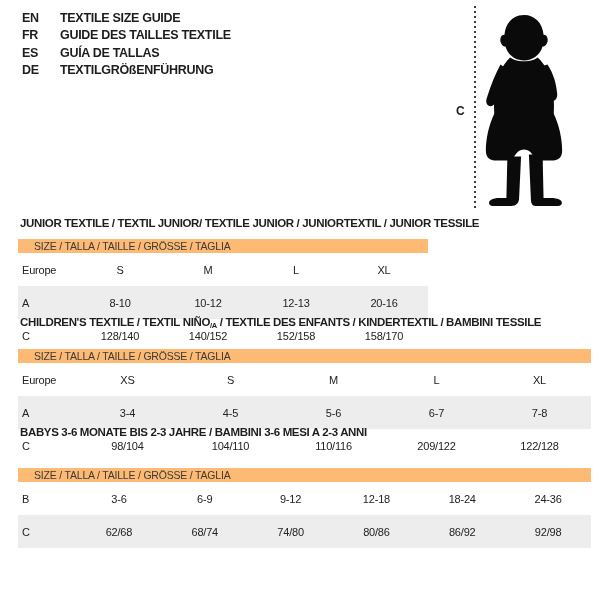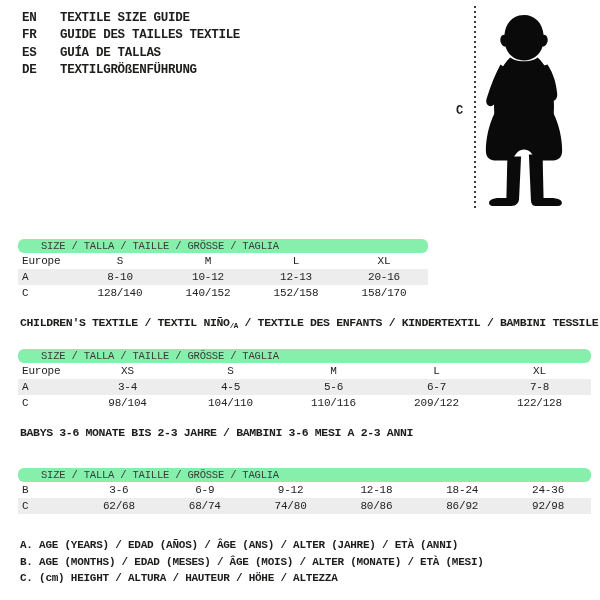--- a/index.html
+++ b/index.html
@@ -1,18 +1,18 @@
 <!DOCTYPE html>
 <html><head>
 <meta charset="utf-8">
 <style>
   html,body{margin:0;padding:0;background:#fff;}
   .page{
     position:relative;width:600px;height:600px;background:#ffffff;overflow:hidden;
-    font-family:Liberation Mono, monospace;color:#1d1d1b;
+    font-family:Liberation Sans, sans-serif;color:#1d1d1b;
   }
   
   .lang-list{position:absolute;left:22px;top:10px;}
   .lang-row{display:flex;line-height:17.4px;font-weight:bold;font-size:12.5px;letter-spacing:-0.3px;}
   .lang-code{width:38px;flex:0 0 38px;}
   
   .height-line{
     position:absolute;left:474px;top:6px;width:2px;height:204px;
     background:repeating-linear-gradient(to bottom,#3a3a3a 0 2px,transparent 2px 5px);
   }
@@ -22,33 +22,33 @@
   .section-title{
     position:absolute;left:20px;font-weight:bold;font-size:11.5px;
     letter-spacing:-0.35px;white-space:nowrap;line-height:15px;
   }
   .title-junior{top:216px;}
   .title-children{top:315px;}
   .title-babies{top:425px;white-space:normal;width:580px;}
   .sub-script{font-size:7.5px;vertical-align:-2px;}
   
   .size-bar{
-    position:absolute;left:18px;height:14px;line-height:14px;background:#86efac;
-    font-size:10.5px;letter-spacing:-0.2px;color:#3a3a3a;padding-left:23px;box-sizing:border-box;border-radius:6px;
+    position:absolute;left:18px;height:14px;line-height:14px;background:#fdba74;
+    font-size:10.5px;letter-spacing:-0.2px;color:#3a3a3a;padding-left:16px;box-sizing:border-box;
   }
   .bar-junior{top:239px;width:410px;}
   .bar-children{top:349px;width:573px;}
   .bar-babies{top:468px;width:573px;}
   
   table{border-collapse:collapse;table-layout:fixed;position:absolute;}
   .tbl-junior{left:18px;top:253px;width:410px;}
   .tbl-children{left:18px;top:363px;width:573px;}
   .tbl-babies{left:18px;top:482px;width:573px;}
   td{
-    height:16px;padding:0;text-align:center;font-size:11px;letter-spacing:-0.2px;
+    height:33px;padding:0;text-align:center;font-size:11px;letter-spacing:-0.2px;
     color:#222;vertical-align:middle;margin-top:35px;
   }
   td.lbl{text-align:left;padding-left:4px;}
   tr.r-gray td{background:#ededed;}
   col.c-label{width:58px;}
   
   .legend{position:absolute;left:20px;top:537px;font-weight:bold;font-size:11px;
     letter-spacing:-0.25px;line-height:16.5px;white-space:nowrap;}
 </style>
 </head>
@@ -84,20 +84,21 @@
       <path d="M69,57 C75,66 78,76 79,87 C79,93 75,95 72,93 C69,91 68,86 67,81 C65,73 62,66 59,60 Z"></path>
       <path d="M21,57 C16,66 11,78 7,91 C5,96 8,100 12,99 C15,98 17,94 18,89 C21,79 25,70 29,63 Z"></path>
       <path d="M15,106 L75,106 C81,118 84,132 84,144 C84,151 80,154 75,154 L57,154 C54,147 50,143 45,143 C40,143 36,147 33,154 L15,154 C10,154 6,151 6,144 C6,132 9,118 15,106 Z"></path>
       <path d="M28,150 L42,150 L40,192 L27,192 Z"></path>
       <path d="M50,148 L64,148 L65,192 L52,192 Z"></path>
       <path d="M27,192 L40,192 C40,197 37,200 32,200 L13,200 C9,200 8,196 11,194 C15,191 21,192 27,192 Z"></path>
       <path d="M52,192 L65,192 C70,192 78,191 82,194 C85,196 84,200 80,200 L57,200 C53,200 52,197 52,192 Z"></path>
     </g>
   </svg>
 
+  <div class="section-title title-junior">JUNIOR TEXTILE / TEXTIL JUNIOR/ TEXTILE JUNIOR / JUNIORTEXTIL / JUNIOR TESSILE</div>
   <div class="size-bar bar-junior">SIZE / TALLA / TAILLE / GRÖSSE / TAGLIA</div>
   <table class="tbl-junior">
     <colgroup>
         <col class="c-label">
         <col>
         <col>
         <col>
         <col>
       </colgroup>
     <tbody>
@@ -193,19 +194,14 @@
         <td>62/68</td>
         <td>68/74</td>
         <td>74/80</td>
         <td>80/86</td>
         <td>86/92</td>
         <td>92/98</td>
       </tr>
     </tbody>
   </table>
 
-  <div class="legend">
-    <div>A. AGE (YEARS) / EDAD (AÑOS) / ÂGE (ANS) / ALTER (JAHRE) / ETÀ (ANNI)</div>
-    <div>B. AGE (MONTHS) / EDAD (MESES) / ÂGE (MOIS) / ALTER (MONATE) / ETÀ (MESI)</div>
-    <div>C. (cm) HEIGHT / ALTURA / HAUTEUR / HÖHE / ALTEZZA</div>
-  </div>
 
 </div>
 
 </body></html>

